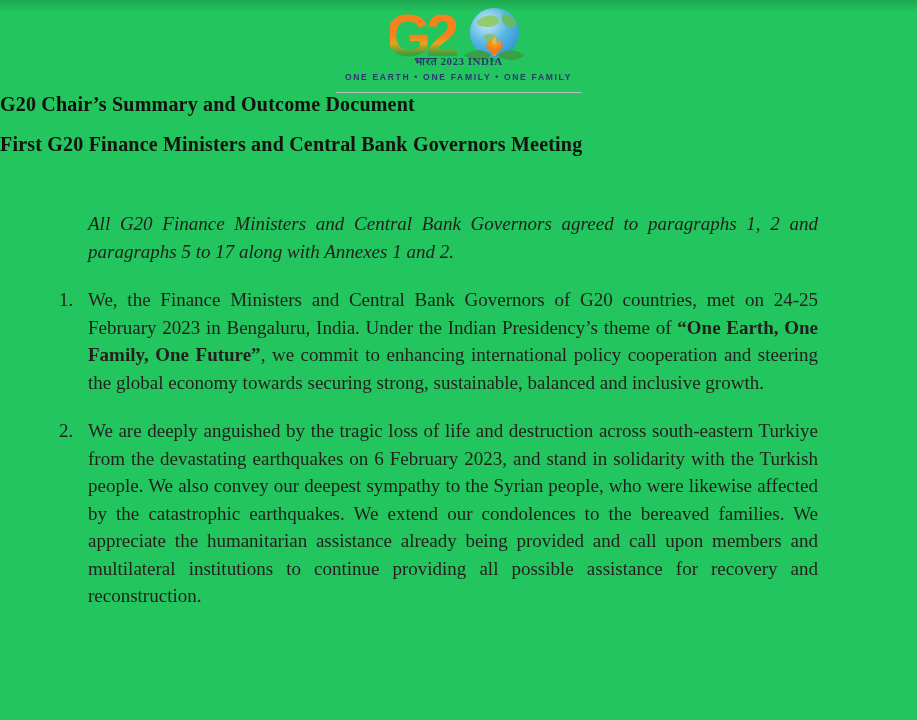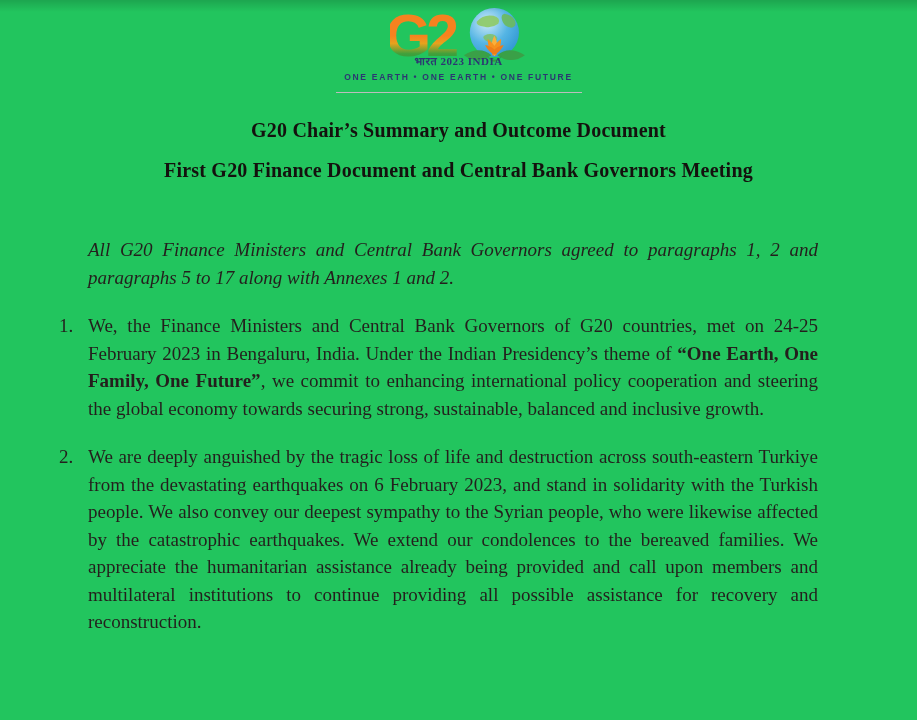--- a/index.html
+++ b/index.html
@@ -35,21 +35,21 @@
     font-family:"Liberation Sans", sans-serif;
     font-size:8.5px; font-weight:bold;
     letter-spacing:1.7px;
     color:#2c3772;
   }
   .divider {
     width:246px; height:0;
     margin:10px auto 0 auto;
     border-top:1.5px solid #bdbdbd;
   }
-  .titles { text-align:center; margin-top:26px; }
+  .titles { text-align:left; }
   .title-line {
     font-size:20px; font-weight:bold;
     color:#14110e;
     margin:0 0 17px 0;
     letter-spacing:0.2px;
   }
   .content { margin-left:59px; width:759px; margin-top:54px; }
   .intro {
     margin-left:29px; width:730px;
     font-style:italic;
@@ -105,27 +105,27 @@
           <path d="M0 -15 C4 -7 4 0 0 4 C-4 0 -4 -7 0 -15 Z" transform="rotate(-27)" fill="#f6911e"></path>
           <path d="M0 -15 C4 -7 4 0 0 4 C-4 0 -4 -7 0 -15 Z" transform="rotate(27)" fill="#f6911e"></path>
           <path d="M0 -12 C3 -6 3 0 0 3 C-3 0 -3 -6 0 -12 Z" transform="rotate(-52)" fill="#ef7d1a"></path>
           <path d="M0 -12 C3 -6 3 0 0 3 C-3 0 -3 -6 0 -12 Z" transform="rotate(52)" fill="#ef7d1a"></path>
           <path d="M-8 3 C-3 9 3 9 8 3 C3 12 -3 12 -8 3 Z" fill="#2f9b43"></path>
         </g>
       </svg>
       <div class="country-line">भारत 2023 INDIA</div>
     </div>
 
-    <div class="motto-eng">ONE EARTH • ONE EARTH • ONE FUTURE</div>
+    <div class="motto-eng">ONE EARTH • ONE FAMILY • ONE FAMILY</div>
     <div class="divider"></div>
   </div>
 
   <div class="titles">
     <div class="title-line">G20 Chair’s Summary and Outcome Document</div>
-    <div class="title-line">First G20 Finance Document and Central Bank Governors Meeting</div>
+    <div class="title-line">First G20 Finance Ministers and Central Bank Governors Meeting</div>
   </div>
 
   <div class="content">
     <p class="intro">All G20 Finance Ministers and Central Bank Governors agreed to paragraphs 1, 2 and paragraphs 5 to 17 along with Annexes 1 and 2.</p>
 
     <div class="doc-list">
       <div class="doc-item">
         <span class="num">1.</span>
         <span><span>We, the Finance Ministers and Central Bank Governors of G20 countries, met on 24-25 February 2023 in Bengaluru, India. Under the Indian Presidency’s theme of </span><span style="font-weight: bold;">“One Earth, One Family, One Future”</span><span>, we commit to enhancing international policy cooperation and steering the global economy towards securing strong, sustainable, balanced and inclusive growth.</span></span>
       </div>

